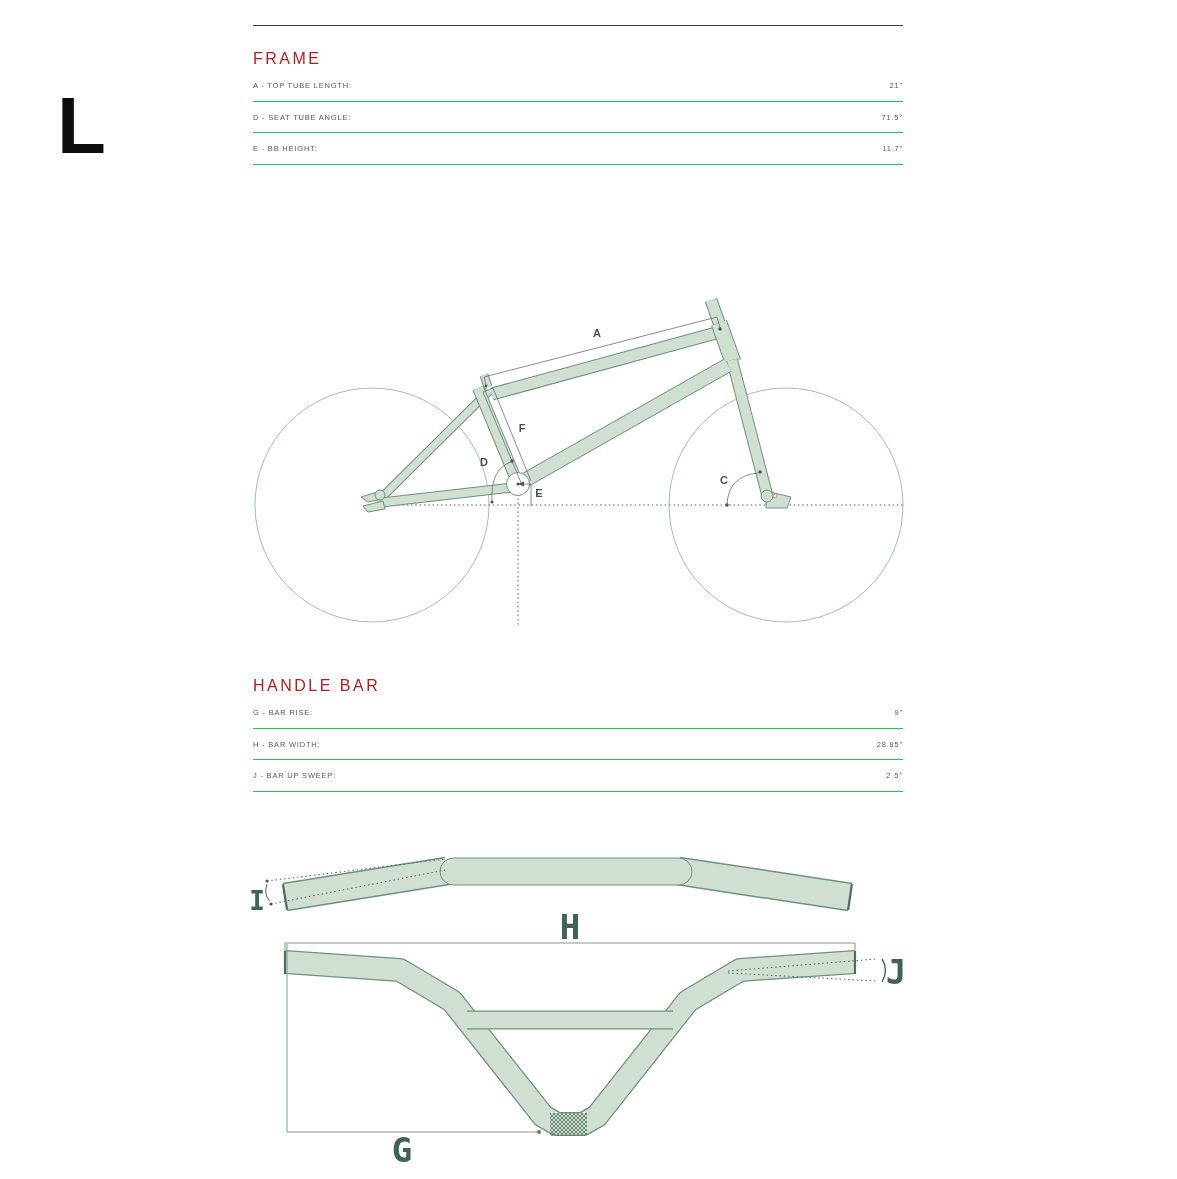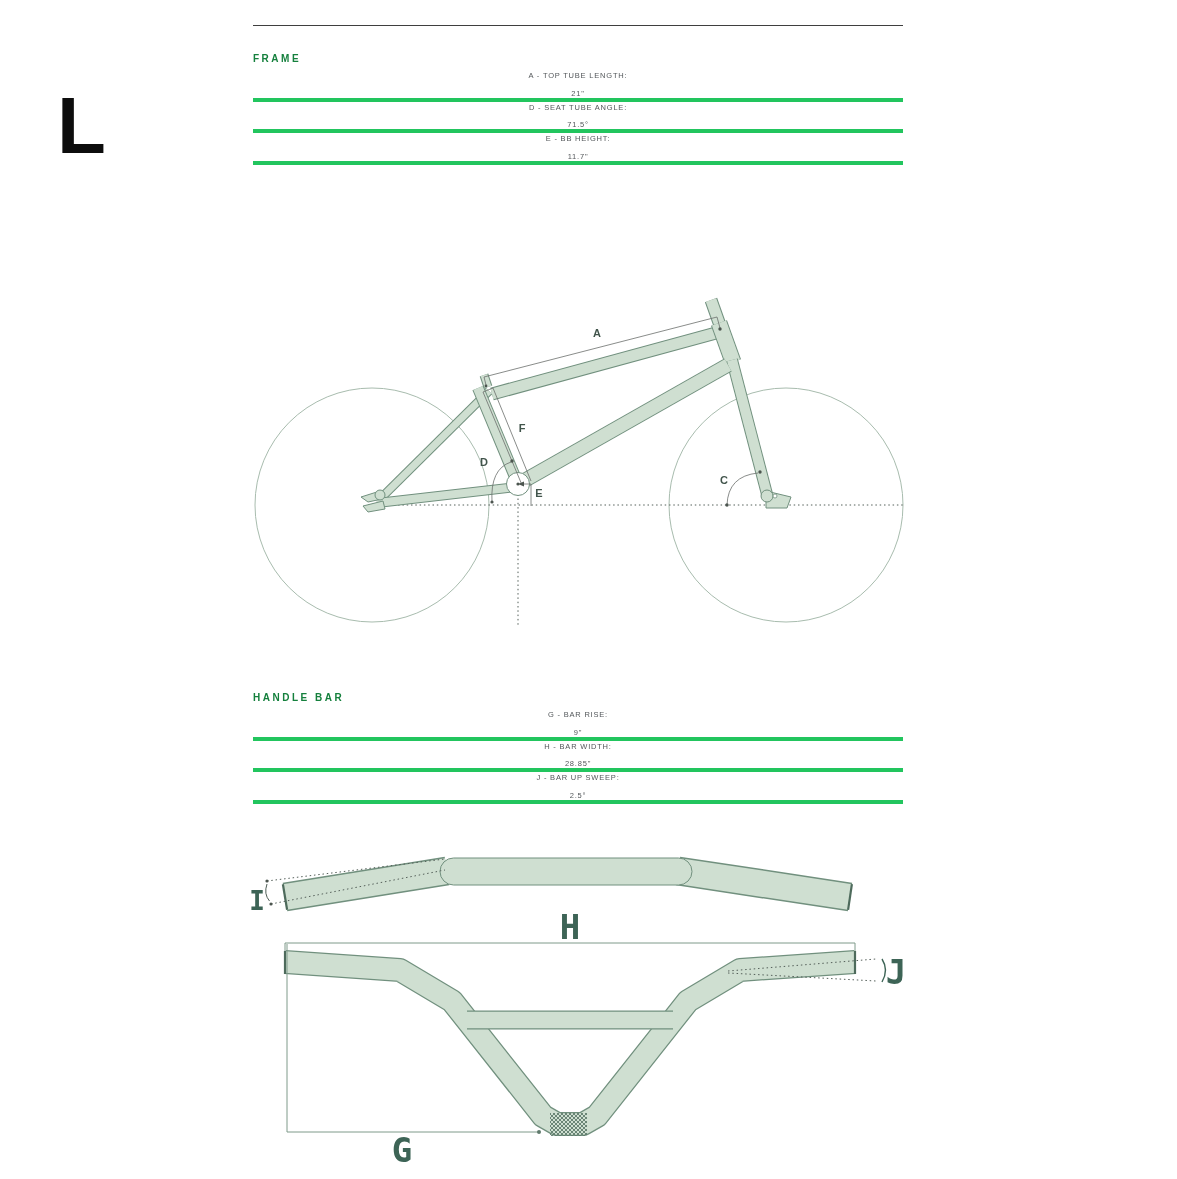--- a/index.html
+++ b/index.html
@@ -6,26 +6,26 @@
   #page{position:relative;width:1177px;height:1179px;background:#ffffff;overflow:hidden;
         font-family:"Liberation Sans",sans-serif;}
 
   
   #size-label{position:absolute;left:57px;top:86px;font-size:80px;line-height:1;
               font-weight:bold;color:#0d0d0d;letter-spacing:0;}
 
   
   .col{position:absolute;left:253px;width:650px;}
   .col.with-top-rule{border-top:1px solid #3f3f3f;}
-  .section-title{margin:22px 0 0 0;font-size:10px;line-height:22px;font-weight:700;
-                 color:#15803d;letter-spacing:2.5px;}
-  .hb .section-title{margin-top:24px;}
+  .section-title{margin:22px 0 0 0;font-size:16px;line-height:22px;font-weight:400;
+                 color:#b91c1c;letter-spacing:2.5px;}
+  .hb .section-title{margin-top:12px;}
   .rows{margin-top:0;}
   .spec-row{height:31.5px;display:flex;justify-content:space-between;align-items:center;
-            border-bottom:4px solid #22c55e;padding-top:1px;box-sizing:border-box;flex-direction:column;}
+            border-bottom:1px solid #22c55e;padding-top:1px;box-sizing:border-box;}
   .spec-row .lbl,.spec-row .val{font-size:7.5px;letter-spacing:0.8px;color:#53575a;
             text-transform:uppercase;}
 
   
   .diagram{position:absolute;}
   .wheel{fill:none;stroke:#a8bcae;stroke-width:1;}
   .dotted{stroke:#55605a;stroke-width:1;fill:none;stroke-dasharray:1.5 2.8;}
   .tube-o{stroke:#71907e;fill:none;stroke-linecap:butt;}
   .tube-i{stroke:#cfdfd1;fill:none;stroke-linecap:butt;}
   .green-shape{fill:#cfdfd1;stroke:#71907e;stroke-width:1;}

